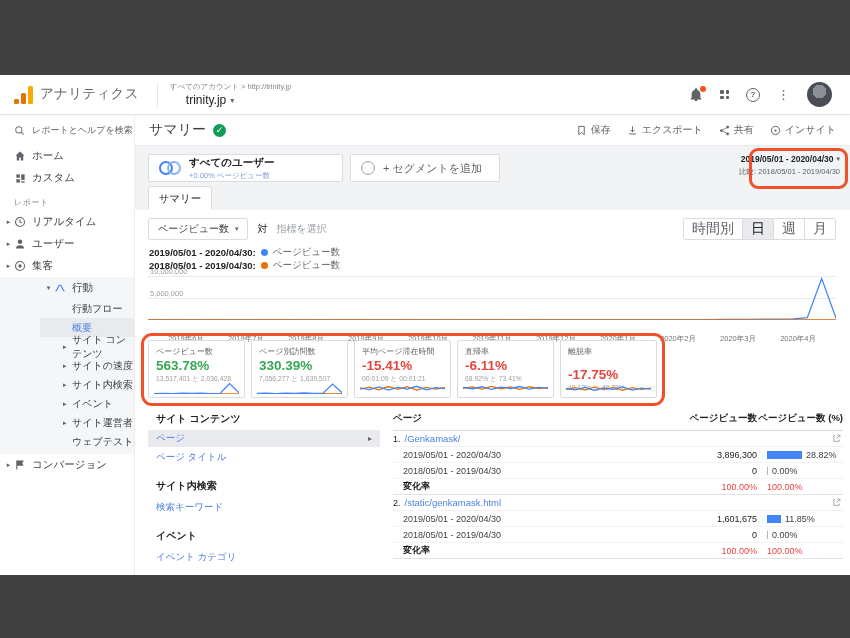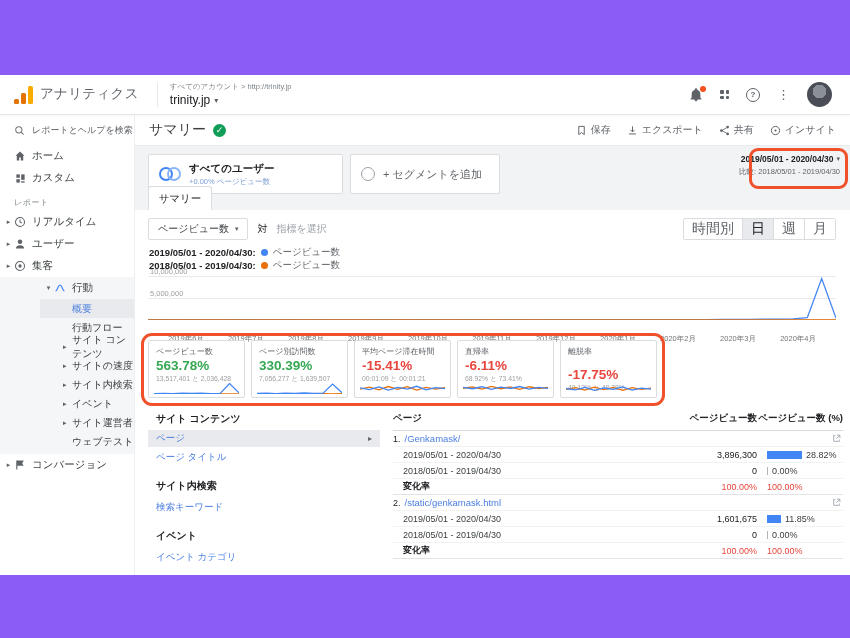--- a/index.html
+++ b/index.html
@@ -1,30 +1,30 @@
 <!DOCTYPE html>
 <html><head>
 <meta charset="utf-8">
 <style>
 *{margin:0;padding:0;box-sizing:border-box;font-family:"Liberation Sans","DejaVu Sans",sans-serif;}
 body{width:850px;height:638px;background:#fff;overflow:hidden;}
-.stage{position:relative;width:850px;height:638px;background:#8b5cf6;overflow:hidden;}
+.stage{position:relative;width:850px;height:638px;background:#404040;overflow:hidden;}
 .app{position:absolute;left:0;top:75px;width:850px;height:500px;background:#fff;}
 
 .topbar{position:absolute;left:0;top:0;width:100%;height:40px;background:#fff;border-bottom:1px solid #e4e6e8;display:flex;align-items:center;z-index:3;box-shadow:0 1px 2px rgba(0,0,0,.04);}
 .logo{display:flex;align-items:flex-end;gap:7px;padding:0 14px;cursor:pointer;}
 .logo-mark{display:flex;align-items:flex-end;gap:2px;height:19px;}
 .logo-mark i{display:block;width:5px;border-radius:1.5px;background:#f9ab00;}
 .lm-dot{height:5px;background:#e37400 !important;}
 .lm-bar1{height:11px;background:#e37400 !important;}
 .lm-bar2{height:18px;}
 .logo-text{font-size:13.5px;color:#5f6368;letter-spacing:.3px;padding-bottom:1px;}
 .topbar-divider{width:1px;height:24px;background:#e4e6e8;margin:0 12px 0 4px;}
 .crumb{font-size:7.5px;color:#80868b;}
-.acct-row{display:flex;align-items:center;gap:4px;font-size:12px;color:#202124;margin-top:1px;cursor:pointer;}
+.acct-row{display:flex;align-items:center;gap:4px;font-size:12px;color:#202124;margin-top:1px;cursor:pointer;margin-left:16px;}
 .acct-caret{font-size:8px;color:#5f6368;}
 .topbar-right{margin-left:auto;display:flex;align-items:center;gap:17px;padding-right:18px;}
 .tb-ic{position:relative;display:flex;align-items:center;justify-content:center;cursor:pointer;}
 .bell-badge{position:absolute;top:-2px;right:-3px;width:6px;height:6px;border-radius:50%;background:#f4511e;}
 .grid-ic{width:9px;height:9px;display:grid;grid-template-columns:1fr 1fr;gap:2px;}
 .grid-ic i{background:#5f6368;border-radius:1px;}
 .help-ic{width:14px;height:14px;border:1.4px solid #5f6368;border-radius:50%;color:#5f6368;font-size:8px;font-weight:bold;display:flex;align-items:center;justify-content:center;}
 .more-ic{font-size:13px;color:#5f6368;}
 .avatar{width:25px;height:25px;border-radius:50%;background:radial-gradient(circle at 50% 38%,#8a8f98 0 34%,#4a4d55 35%);}
 
@@ -39,21 +39,21 @@
 .sub-row.active{background:#e8eaed;color:#4c7fe0;}
 .sub-caret{width:9px;font-size:7px;color:#5f6368;margin-left:-9px;flex:none;text-align:left;}
 
 .main{position:absolute;left:135px;top:40px;right:0;bottom:0;background:#fff;}
 .title-row{position:absolute;left:0;top:0;right:0;height:30px;display:flex;align-items:center;padding:0 14px;background:#fff;}
 .rpt-title{font-size:14px;color:#3c4043;}
 .check-badge{width:13px;height:13px;border-radius:50%;background:#0f9d58;color:#fff;font-size:9px;line-height:13px;text-align:center;margin-left:7px;}
 .actions{margin-left:auto;display:flex;gap:16px;align-items:center;}
 .action{display:flex;align-items:center;gap:4px;font-size:10px;color:#5f6368;cursor:pointer;}
 .seg-band{position:absolute;left:0;top:30px;right:0;height:65px;background:#f1f3f4;border-top:1px solid #e8eaed;}
-.seg-card{position:absolute;left:13px;top:8px;width:195px;height:40px;background:#fff;border:1px solid #dadce0;border-radius:2px;display:flex;align-items:center;padding:0 10px;gap:8px;cursor:pointer;}
+.seg-card{position:absolute;left:13px;top:8px;width:195px;height:28px;background:#fff;border:1px solid #dadce0;border-radius:2px;display:flex;align-items:center;padding:0 10px;gap:8px;cursor:pointer;}
 .seg-card.add{left:215px;width:150px;}
 .seg-rings{display:flex;}
 .seg-rings i{width:14px;height:14px;border-radius:50%;border:2.2px solid #4285f4;display:block;}
 .seg-rings i:last-child{margin-left:-6px;border-color:#8ab4f8;}
 .seg-name{font-size:10.5px;font-weight:bold;color:#202124;}
 .seg-sub{font-size:7.5px;color:#7d9ed4;margin-top:1px;}
 .seg-add-ring{width:14px;height:14px;border-radius:50%;border:1.5px solid #9aa0a6;flex:none;}
 .seg-add-txt{font-size:11px;color:#5f6368;}
 .date-block{position:absolute;right:10px;top:8px;text-align:right;cursor:pointer;}
 .date-primary{display:flex;align-items:center;justify-content:flex-end;gap:3px;font-size:8.5px;font-weight:bold;color:#202124;}
@@ -225,25 +225,25 @@
       <div class="sb-group">
         <div class="nav-row">
           <span class="nav-caret">▾</span>
           <span class="nav-ic">
               <svg width="12" height="12" viewBox="0 0 16 16" fill="none" stroke="#4285f4" stroke-width="1.6">
                 <path d="M2 12c3 0 3-8 6-8s3 8 6 8"></path>
               </svg>
             </span>
           <span>行動</span>
         </div>
+        <div class="sub-row">
+            <span>行動フロー</span>
+          </div>
         <div class="sub-row active">
             <span>概要</span>
-          </div>
-        <div class="sub-row">
-            <span>行動フロー</span>
           </div>
         <div class="sub-row">
             <span class="sub-caret">▸</span>
             <span>サイト コンテンツ</span>
           </div>
         <div class="sub-row">
             <span class="sub-caret">▸</span>
             <span>サイトの速度</span>
           </div>
         <div class="sub-row">

